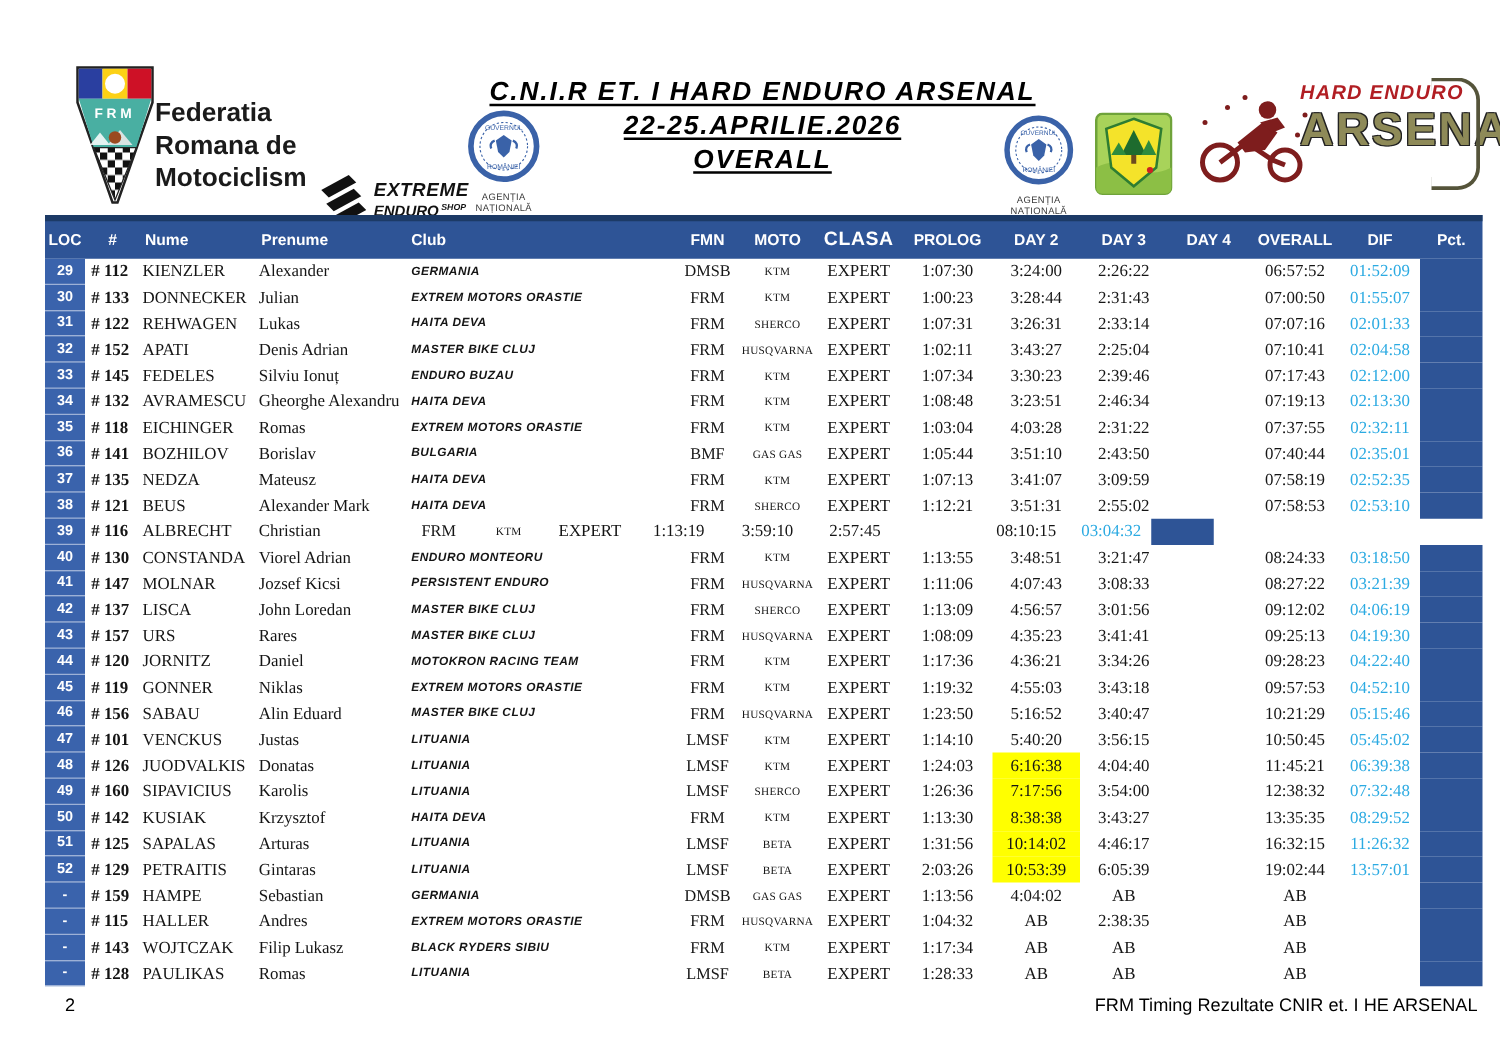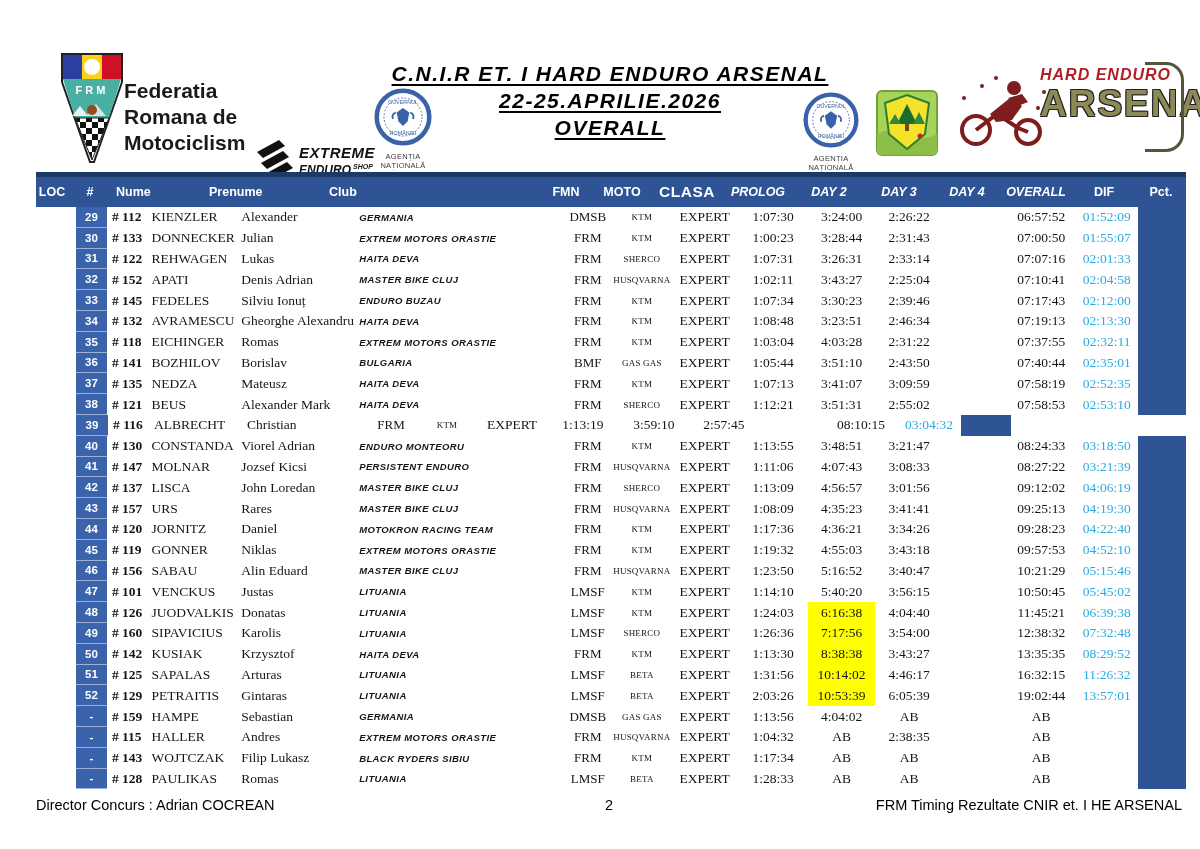--- a/index.html
+++ b/index.html
@@ -30,24 +30,24 @@
   .arsenal .txt{position:absolute;left:88px;top:8px;width:140px;text-align:left;}
   .arsenal .ht{font-size:16px;font-weight:bold;font-style:italic;color:#B11E23;letter-spacing:1px;line-height:18px;}
   .arsenal .at{font-size:37px;font-weight:bold;color:#8e8a58;letter-spacing:2px;line-height:40px;text-shadow:1px 1px 0 #222,-1px -1px 0 #222,1px -1px 0 #222,-1px 1px 0 #222;}
   .arsenal .bracket{position:absolute;right:0;top:4px;width:36px;height:84px;border:3px solid #55543a;border-left:none;border-radius:0 18px 18px 0;}
 
   
   .table{left:36px;top:172px;width:1150px;}
   .thead{display:flex;height:30px;background:var(--blue);border-top:5px solid var(--navy);color:#fff;font-weight:bold;font-size:12.5px;align-items:center;}
   .th{display:flex;align-items:center;justify-content:center;height:100%;box-sizing:border-box;overflow:hidden;white-space:nowrap;}
   .hleft{justify-content:flex-start;padding-left:4px;}
-  .hital{font-style:italic;}
+  .hital{}
   .hclasa{font-size:15.5px;letter-spacing:.5px;}
 
-  .tr{display:flex;height:20.8px;margin-left:40px;}
+  .tr{display:flex;height:20.8px;}
   .td{display:flex;align-items:center;justify-content:center;height:100%;box-sizing:border-box;overflow:hidden;white-space:nowrap;font-family:"Liberation Serif",serif;font-size:13.5px;color:#151515;}
   .c0{width:32px;}.c1{width:44px;}.c2{width:93px;}.c3{width:120px;}.c4{width:215px;}
   .c5{width:52px;}.c6{width:60px;}.c7{width:70px;}.c8{width:72px;}.c9{width:70px;}
   .c10{width:70px;}.c11{width:66px;}.c12{width:72px;}.c13{width:64px;}.c14{width:50px;}
   .td.c0{background:var(--loc-blue);color:#fff;font-family:"Liberation Sans",sans-serif;font-size:11.5px;font-weight:bold;border-bottom:1px solid rgba(255,255,255,.5);}
   .td.c1{justify-content:flex-start;padding-left:5px;font-weight:bold;}
   .td.c2,.td.c3{justify-content:flex-start;padding-left:2px;}
   .td.c4{justify-content:flex-start;padding-left:4px;font-family:"Liberation Sans",sans-serif;font-weight:bold;font-style:italic;font-size:9.5px;letter-spacing:.4px;}
   .td.c5{font-size:13px;}
   .td.c6{font-size:9px;letter-spacing:.2px;}
@@ -675,18 +675,17 @@
           <div class="td c10">AB</div>
           <div class="td c11"></div>
           <div class="td c12">AB</div>
           <div class="td c13"></div>
           <div class="td c14"></div>
         </div>
       </div>
   </div>
 
   <div class="abs footer">
-    <span class="fl">Director Concurs : Adrian COCREAN</span>
     <span class="fc">2</span>
     <span class="fr">FRM Timing Rezultate CNIR et. I HE ARSENAL</span>
   </div>
 
 </div>
 
 </body></html>

